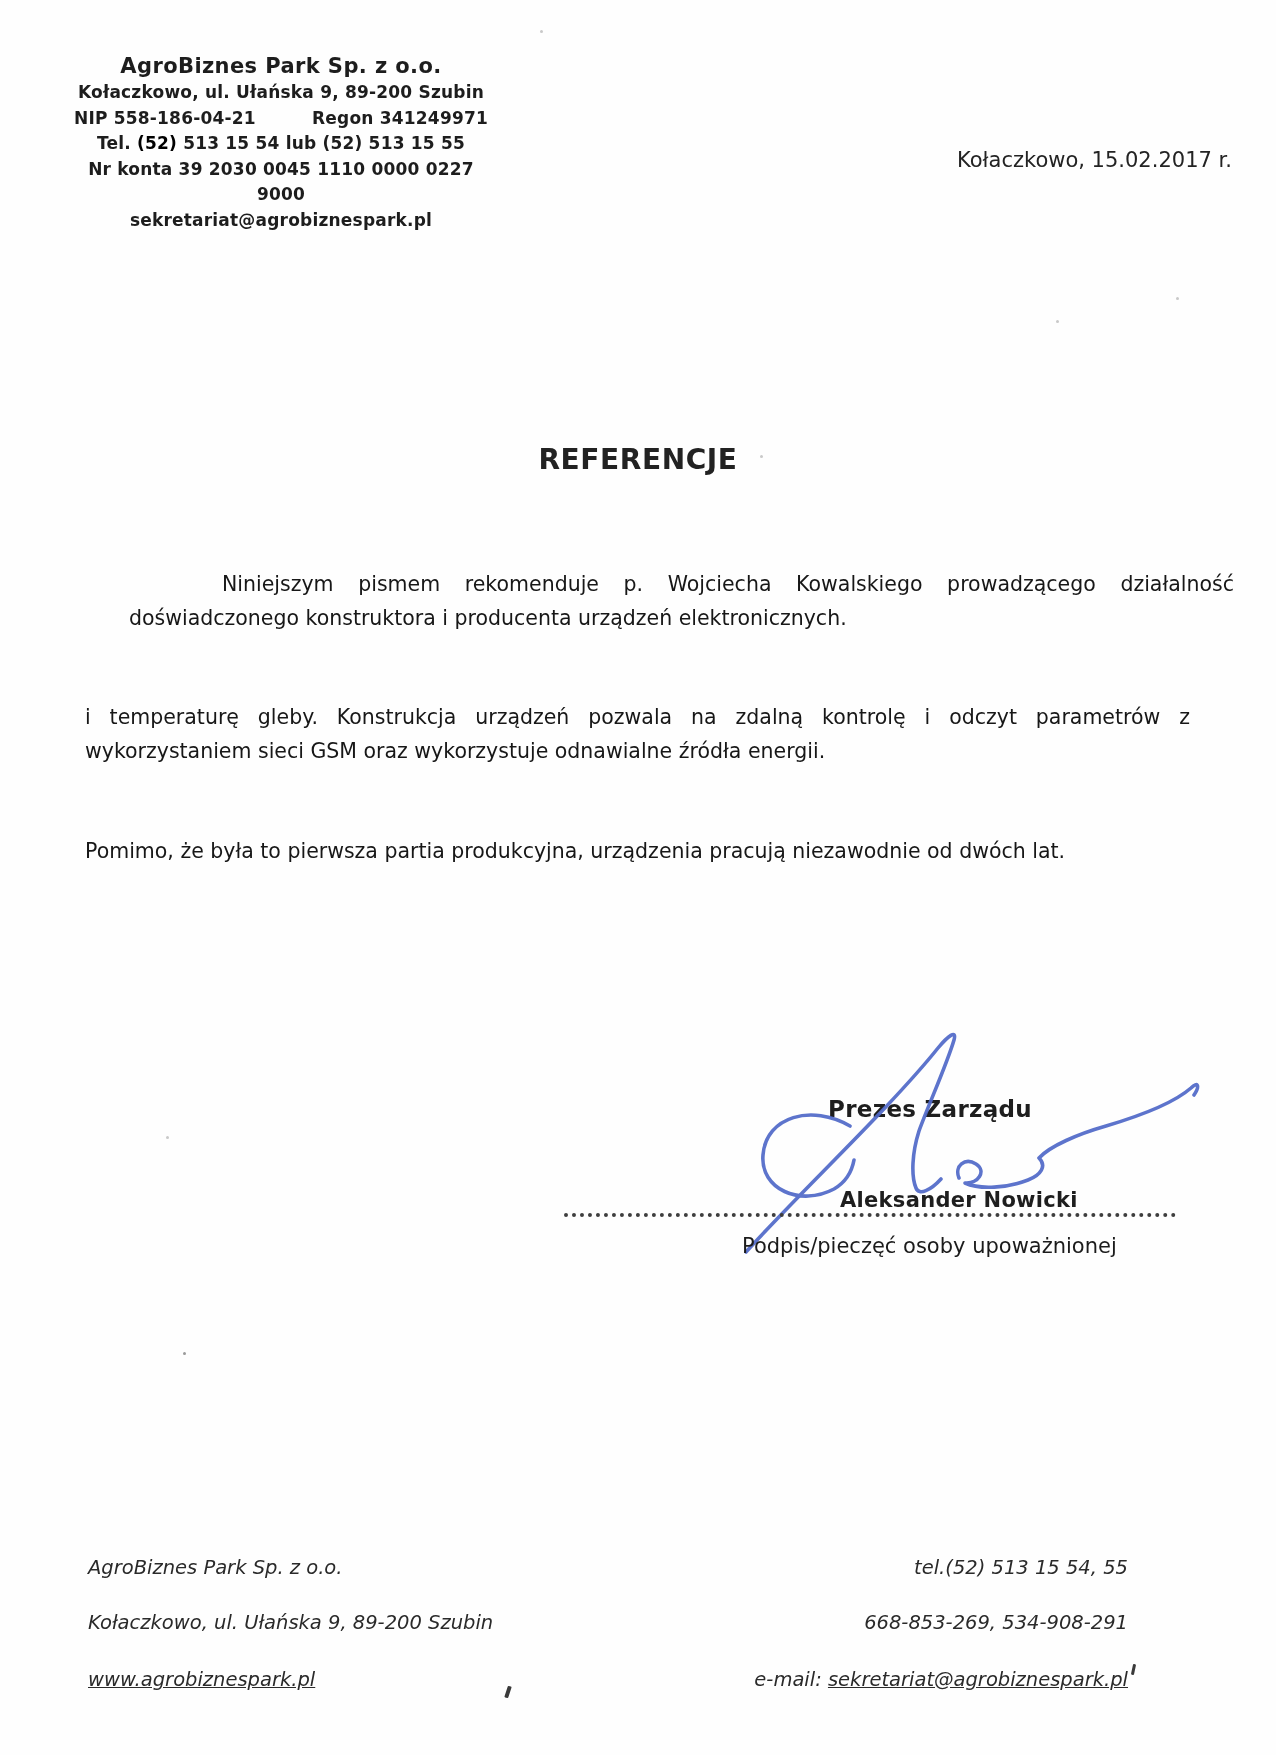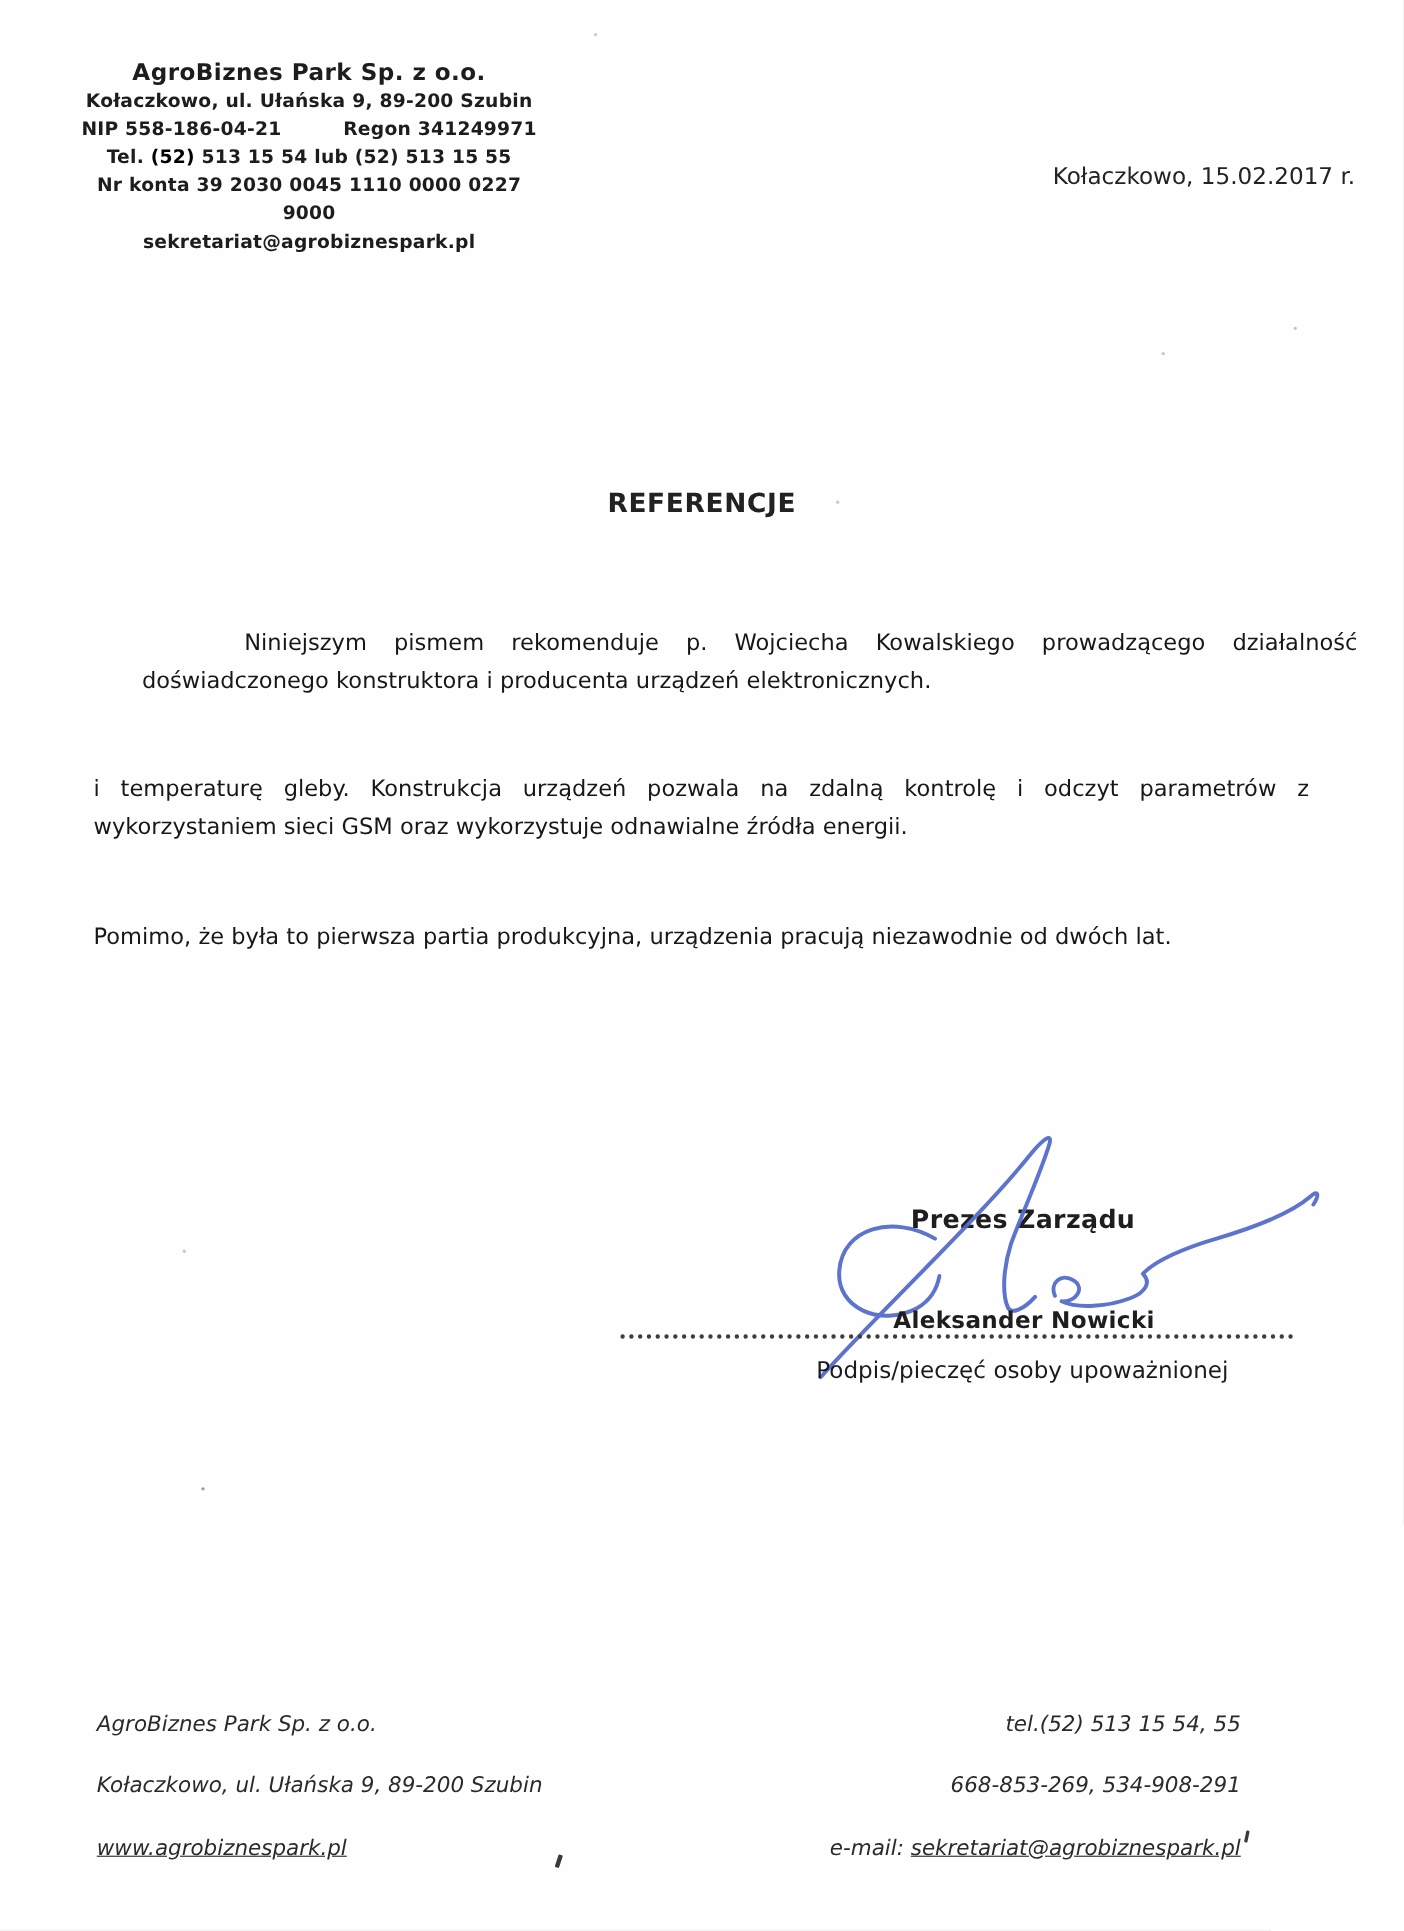--- a/index.html
+++ b/index.html
@@ -51,21 +51,21 @@
     filter: blur(0.2px);
     margin-left: 45px;
   }
 
   
   .doc-title {
     position: absolute;
     left: 0; right: 0;
     top: 443px;
     text-align: center;
-    font-size: 24px;
+    font-size: 28px;
     font-weight: 600;
     letter-spacing: 0.6px;
     color: #222;
     filter: blur(0.25px);
   }
 
   
   .body-par {
     position: absolute;
     left: 85px;
@@ -87,21 +87,21 @@
     position: absolute;
     left: 828px; top: 1096px;
     font-size: 23px;
     font-weight: 700;
     color: #1e1e1e;
     letter-spacing: 0.3px;
     filter: blur(0.3px);
   }
   .sig-name {
     position: absolute;
-    left: 812px; top: 1188px;
+    left: 840px; top: 1188px;
     font-size: 21px;
     font-weight: 700;
     color: #1e1e1e;
     letter-spacing: 0.3px;
     filter: blur(0.3px);
   }
   .dotted-line {
     position: absolute;
     left: 564px; top: 1213px;
     width: 612px;

